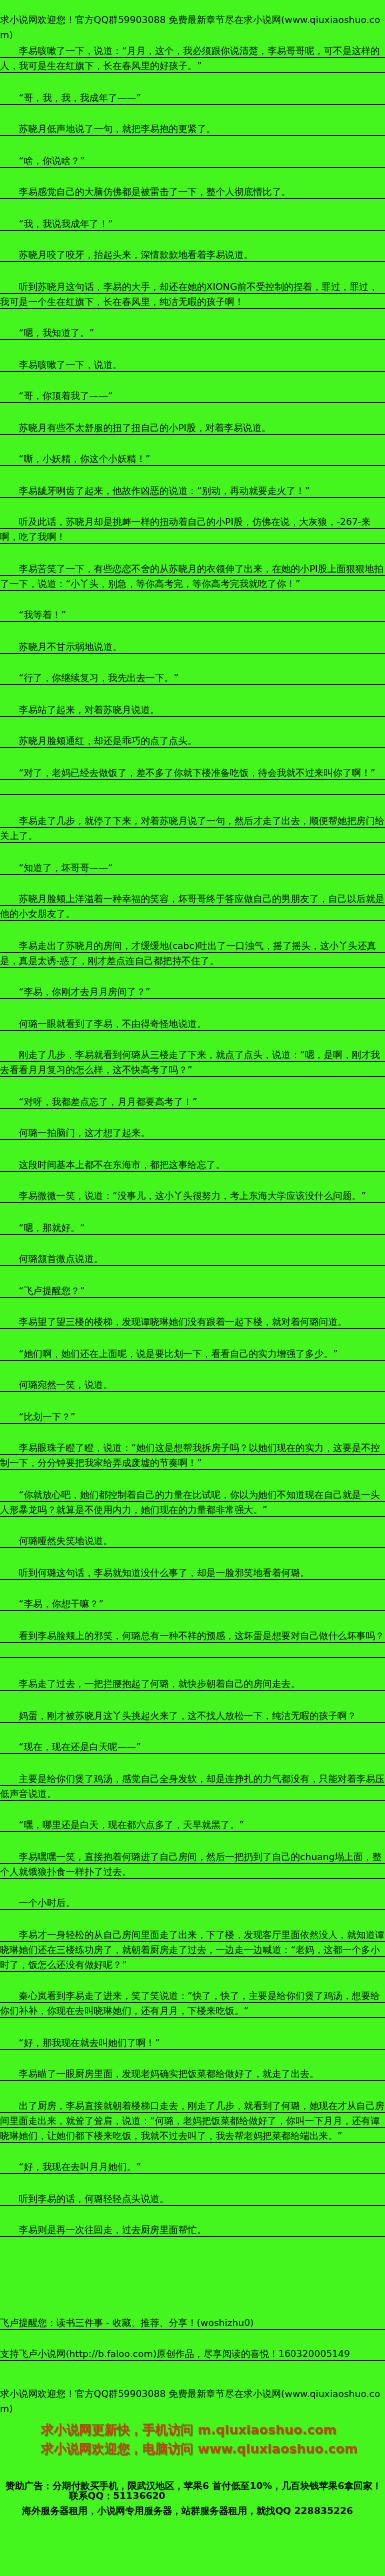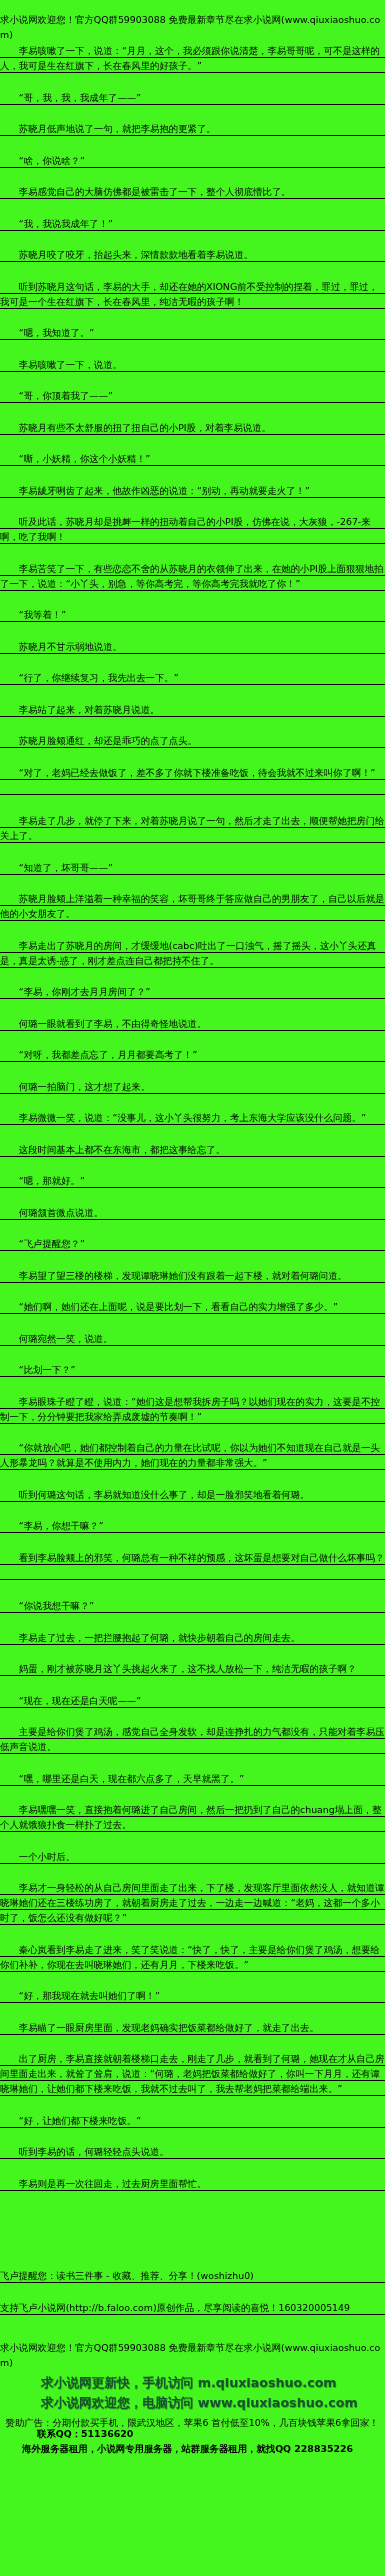--- a/index.html
+++ b/index.html
@@ -27,29 +27,29 @@
   p.pad-extra{padding-bottom:17px;}
   .gap-lg{height:61px;}
   .footer-welcome{
     line-height:15px;
     word-break:break-all;
     margin:25px 0 5.5px 0;
   }
   .big-line{
     font-size:12.7px;
     font-weight:bold;
-    color:#14532d;
+    color:#c2410c;
     padding-left:41px;
     margin:2.2px 0 3.3px 0;
     line-height:16.5px;
     text-shadow:0.6px 0.6px 0 rgba(20,30,20,0.35);
     word-break:break-all;
   }
-  .ad-line1{font-weight:normal;padding-left:5.5px;line-height:10.5px;margin-top:7px;word-break:break-all;}
-  .ad-line2{font-weight:bold;padding-left:37px;line-height:10.5px;word-break:break-all;}
+  .ad-line1{font-weight:bold;padding-left:5.5px;line-height:10.5px;margin-top:23px;word-break:break-all;}
+  .ad-line2{font-weight:bold;padding-left:37px;line-height:10.5px;word-break:break-all;margin-left:32px;}
   .ad-line3{font-weight:bold;padding-left:22px;line-height:11px;margin-top:3.3px;word-break:break-all;}
 </style>
 </head>
 <body>
 
 <div class="page">
 
   <div class="plain-line">求小说网欢迎您！官方QQ群59903088 免费最新章节尽在求小说网(www.qiuxiaoshuo.com)</div>
 
   <div>
@@ -74,50 +74,51 @@
       <p class="para indent">“行了，你继续复习，我先出去一下。”</p>
       <p class="para indent">李易站了起来，对着苏晓月说道。</p>
       <p class="para indent">苏晓月脸颊通红，却还是乖巧的点了点头。</p>
       <p class="para indent pad-extra">“对了，老妈已经去做饭了，差不多了你就下楼准备吃饭，待会我就不过来叫你了啊！”</p>
       <p class="para indent">李易走了几步，就停了下来，对着苏晓月说了一句，然后才走了出去，顺便帮她把房门给关上了。</p>
       <p class="para indent">“知道了，坏哥哥——”</p>
       <p class="para indent">苏晓月脸颊上洋溢着一种幸福的笑容，坏哥哥终于答应做自己的男朋友了，自己以后就是他的小女朋友了。</p>
       <p class="para indent">李易走出了苏晓月的房间，才缓缓地(cabc)吐出了一口浊气，摇了摇头，这小丫头还真是，真是太诱-惑了，刚才差点连自己都把持不住了。</p>
       <p class="para indent">“李易，你刚才去月月房间了？”</p>
       <p class="para indent">何璐一眼就看到了李易，不由得奇怪地说道。</p>
+      <p class="para indent">刚走了几步，李易就看到何璐从三楼走了下来，就点了点头，说道：“嗯，是啊，刚才我去看看月月复习的怎么样，这不快高考了吗？”</p>
       <p class="para indent">“对呀，我都差点忘了，月月都要高考了！”</p>
       <p class="para indent">何璐一拍脑门，这才想了起来。</p>
+      <p class="para indent">这段时间基本上都不在东海市，都把这事给忘了。</p>
       <p class="para indent">李易微微一笑，说道：“没事儿，这小丫头很努力，考上东海大学应该没什么问题。”</p>
-      <p class="para indent">这段时间基本上都不在东海市，都把这事给忘了。</p>
       <p class="para indent">“嗯，那就好。”</p>
       <p class="para indent">何璐颔首微点说道。</p>
       <p class="para indent">“飞卢提醒您？”</p>
       <p class="para indent">李易望了望三楼的楼梯，发现谭晓琳她们没有跟着一起下楼，就对着何璐问道。</p>
       <p class="para indent">“她们啊，她们还在上面呢，说是要比划一下，看看自己的实力增强了多少。”</p>
       <p class="para indent">何璐宛然一笑，说道。</p>
       <p class="para indent">“比划一下？”</p>
       <p class="para indent">李易眼珠子瞪了瞪，说道：“她们这是想帮我拆房子吗？以她们现在的实力，这要是不控制一下，分分钟要把我家给弄成废墟的节奏啊！”</p>
       <p class="para indent">“你就放心吧，她们都控制着自己的力量在比试呢，你以为她们不知道现在自己就是一头人形暴龙吗？就算是不使用内力，她们现在的力量都非常强大。”</p>
+      <p class="para indent">何璐哑然失笑地说道。</p>
       <p class="para indent">听到何璐这句话，李易就知道没什么事了，却是一脸邪笑地看着何璐。</p>
       <p class="para indent">“李易，你想干嘛？”</p>
       <p class="para indent pad-extra">看到李易脸颊上的邪笑，何璐总有一种不祥的预感，这坏蛋是想要对自己做什么坏事吗？</p>
-      <p class="para indent">“你说我想干嘛？”</p>
       <p class="para indent">李易走了过去，一把拦腰抱起了何璐，就快步朝着自己的房间走去。</p>
       <p class="para indent">妈蛋，刚才被苏晓月这丫头挑起火来了，这不找人放松一下，纯洁无暇的孩子啊？</p>
       <p class="para indent">“现在，现在还是白天呢——”</p>
       <p class="para indent">主要是给你们煲了鸡汤，感觉自己全身发软，却是连挣扎的力气都没有，只能对着李易压低声音说道。</p>
       <p class="para indent">“嘿，哪里还是白天，现在都六点多了，天早就黑了。”</p>
       <p class="para indent">李易嘿嘿一笑，直接抱着何璐进了自己房间，然后一把扔到了自己的chuang塌上面，整个人就饿狼扑食一样扑了过去。</p>
       <p class="para indent">一个小时后。</p>
       <p class="para indent">李易才一身轻松的从自己房间里面走了出来，下了楼，发现客厅里面依然没人，就知道谭晓琳她们还在三楼练功房了，就朝着厨房走了过去，一边走一边喊道：“老妈，这都一个多小时了，饭怎么还没有做好呢？”</p>
       <p class="para indent">秦心岚看到李易走了进来，笑了笑说道：“快了，快了，主要是给你们煲了鸡汤，想要给你们补补，你现在去叫晓琳她们，还有月月，下楼来吃饭。”</p>
       <p class="para indent">“好，那我现在就去叫她们了啊！”</p>
       <p class="para indent">李易瞄了一眼厨房里面，发现老妈确实把饭菜都给做好了，就走了出去。</p>
       <p class="para indent">出了厨房，李易直接就朝着楼梯口走去，刚走了几步，就看到了何璐，她现在才从自己房间里面走出来，就耸了耸肩，说道：“何璐，老妈把饭菜都给做好了，你叫一下月月，还有谭晓琳她们，让她们都下楼来吃饭，我就不过去叫了，我去帮老妈把菜都给端出来。”</p>
-      <p class="para indent">“好，让她们都下楼来吃饭。”</p>
+      <p class="para indent">“好，我现在去叫月月她们。”</p>
       <p class="para indent">听到李易的话，何璐轻轻点头说道。</p>
       <p class="para indent">李易则是再一次往回走，过去厨房里面帮忙。</p>
     </div>
 
   <div class="gap-lg"></div>
 
   <div>
       <p class="para">飞卢提醒您：读书三件事 - 收藏、推荐、分享！(woshizhu0)</p>
       <p class="para">支持飞卢小说网(http://b.faloo.com)原创作品，尽享阅读的喜悦！160320005149</p>
     </div>

